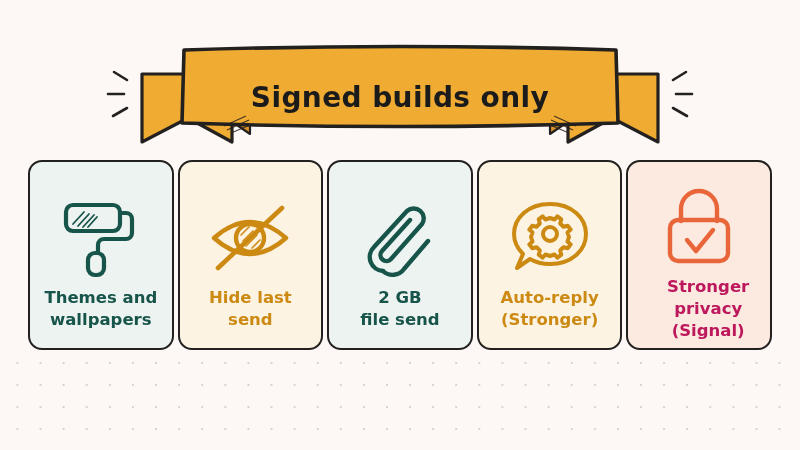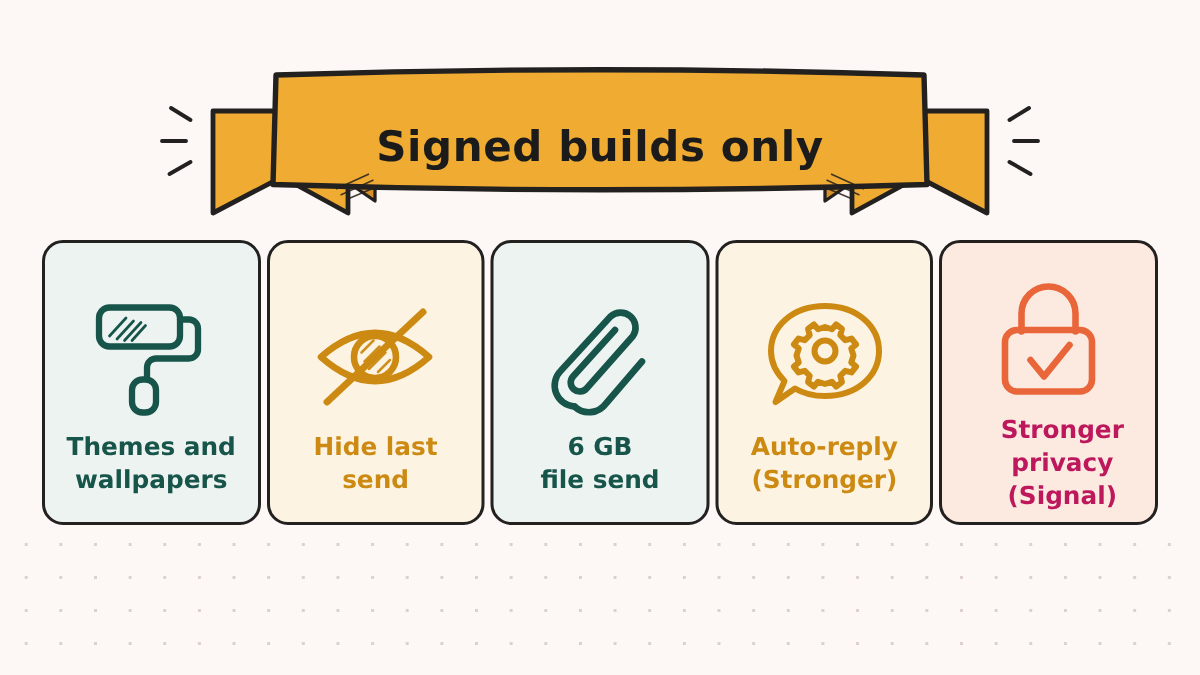--- a/index.html
+++ b/index.html
@@ -196,21 +196,21 @@
     <div class="card theme-mint">
       <div class="card-icon">
         <svg width="78" height="82" viewBox="0 0 78 82">
           <g fill="none" stroke="#17544a" stroke-width="4.4" stroke-linecap="round" stroke-linejoin="round">
             <path d="M22 74 a14 14 0 0 1 -9 -24 L46 14 a10 10 0 0 1 15 13 L30 62
                      a6 6 0 0 1 -9 -8 L49 23"></path>
             <path d="M22 74 a14 14 0 0 0 21 -2 L67 44"></path>
           </g>
         </svg>
       </div>
-      <div class="card-label ink-teal">6 GB
+      <div class="card-label ink-teal">2 GB
 file send</div>
     </div>
 
     <div class="card theme-cream">
       <div class="card-icon">
         <svg width="84" height="80" viewBox="0 0 84 80">
           <g fill="none" stroke="#cc8a13" stroke-width="4" stroke-linecap="round" stroke-linejoin="round">
             <path d="M42 6 C64 6 78 20 78 36 C78 52 64 66 42 66
                      C34 66 27 64 22 61 L9 70 L15 56
                      C9 50 6 44 6 36 C6 20 20 6 42 6 Z"></path>

